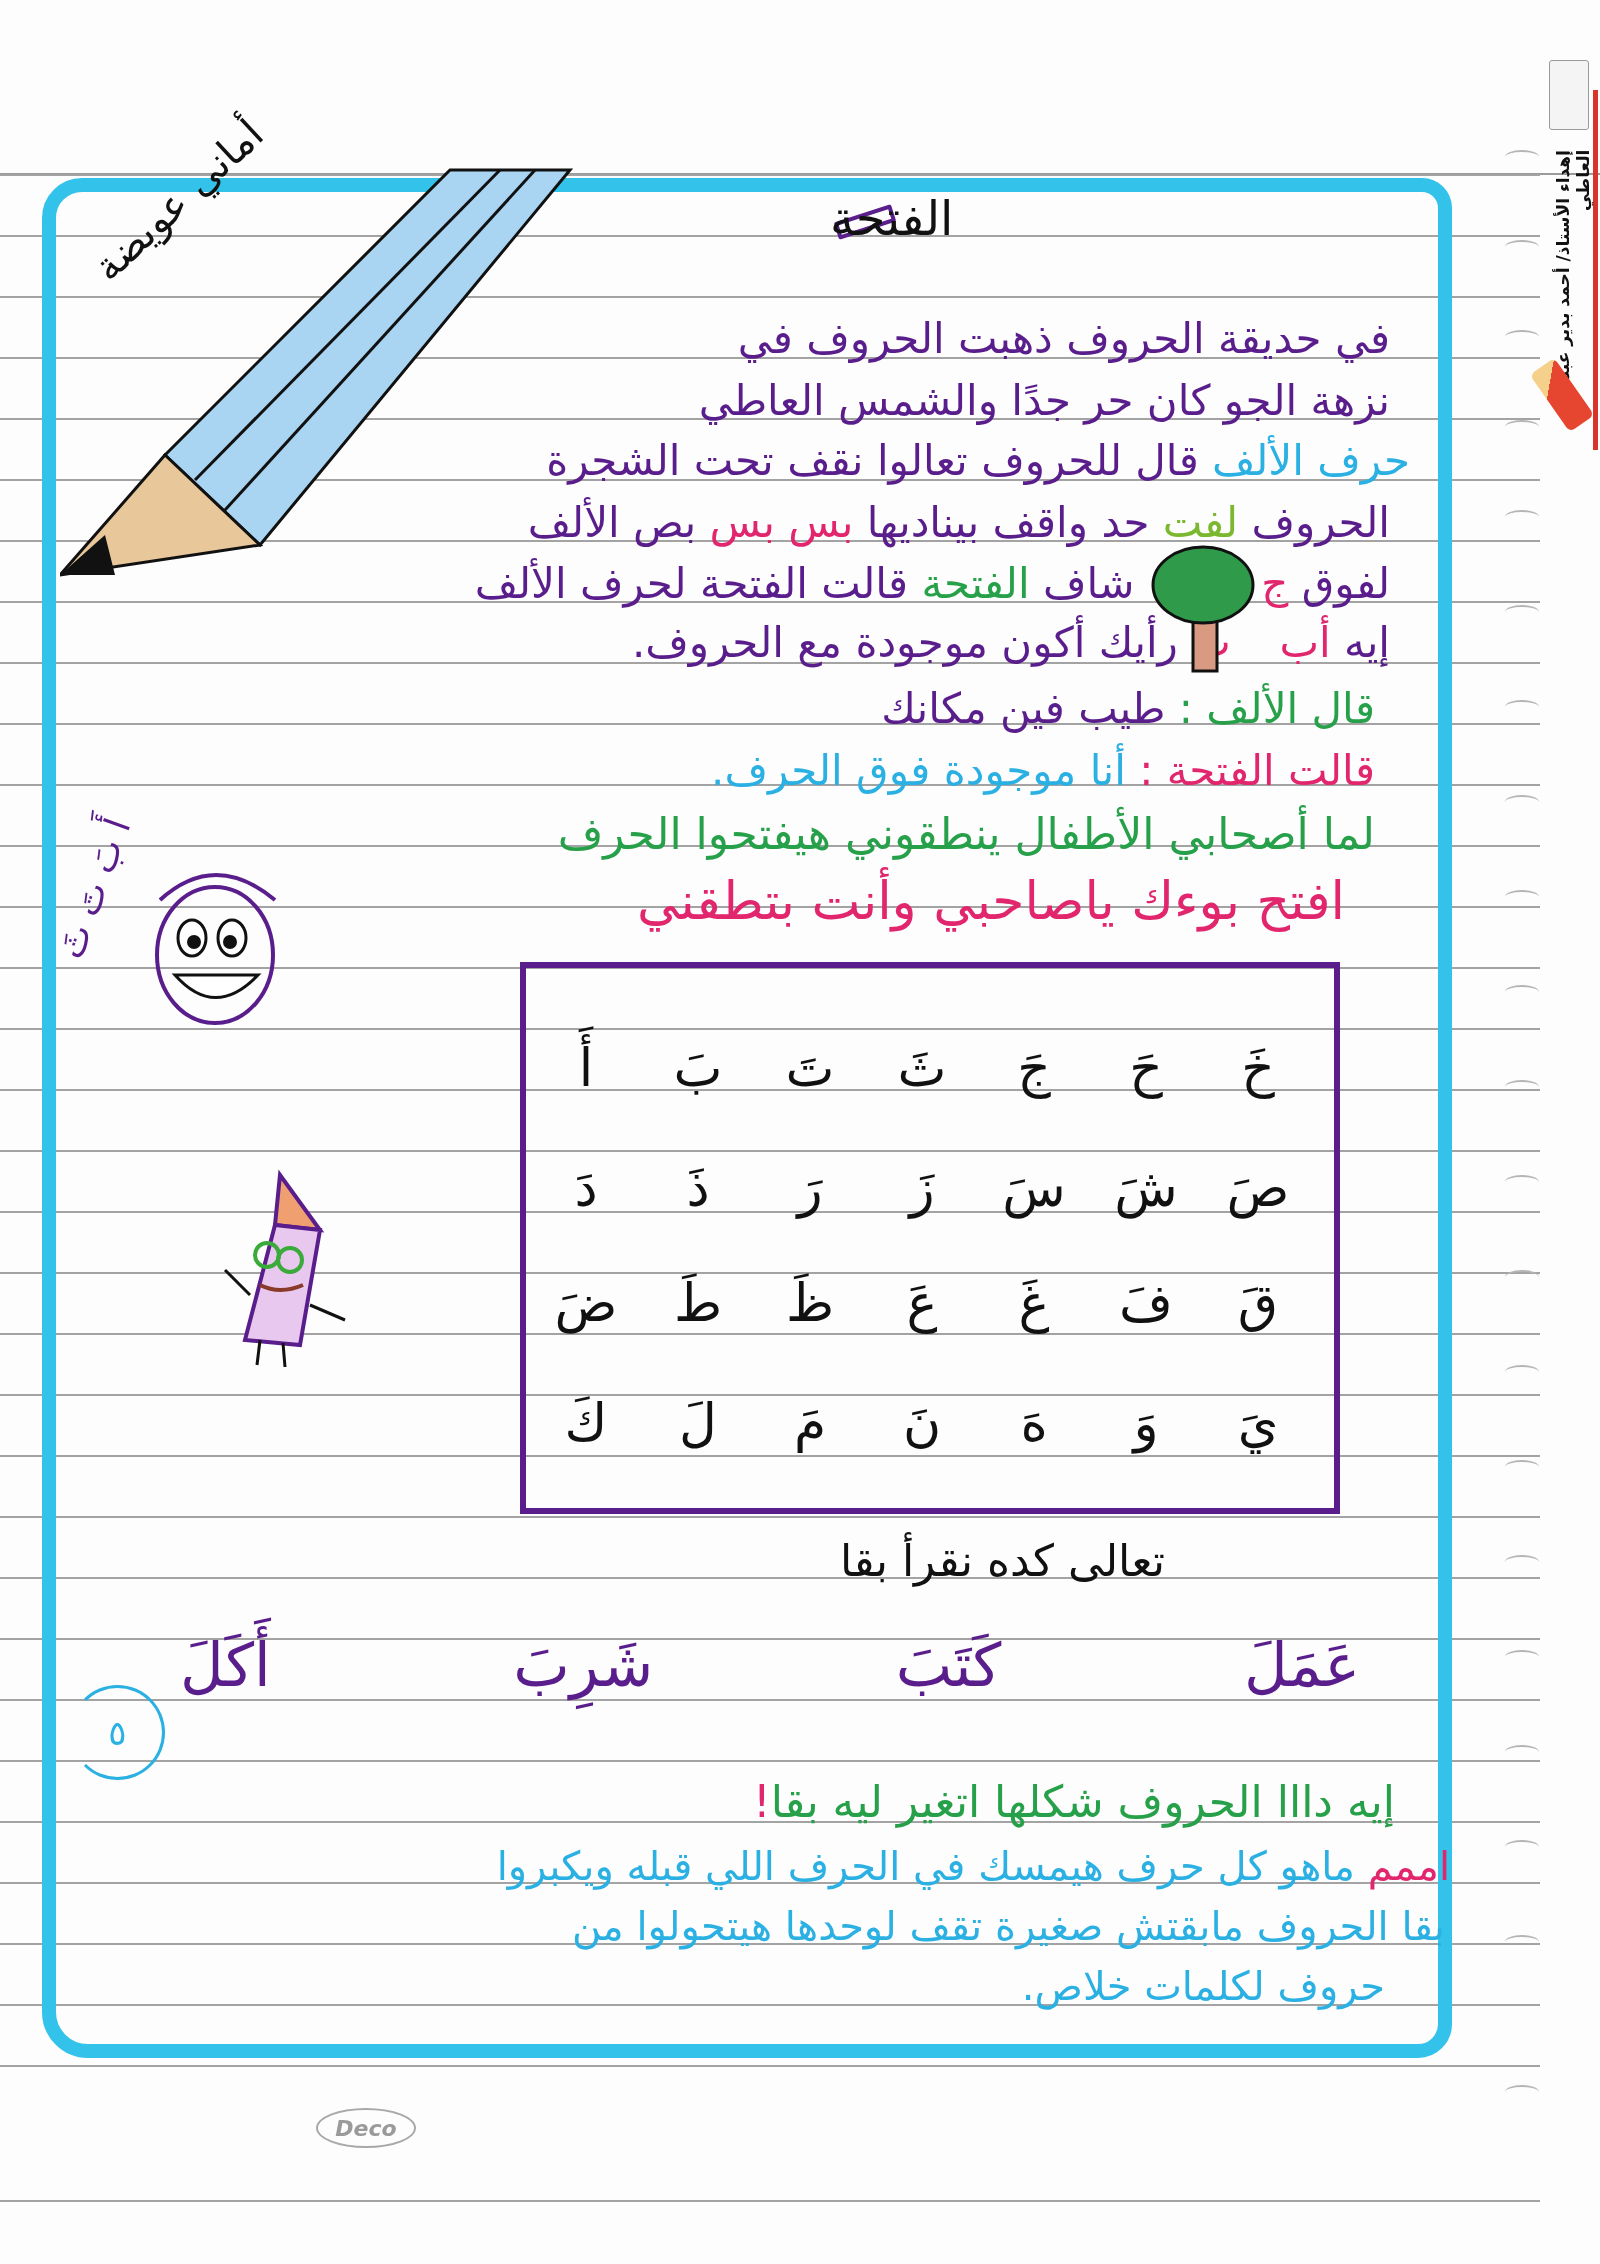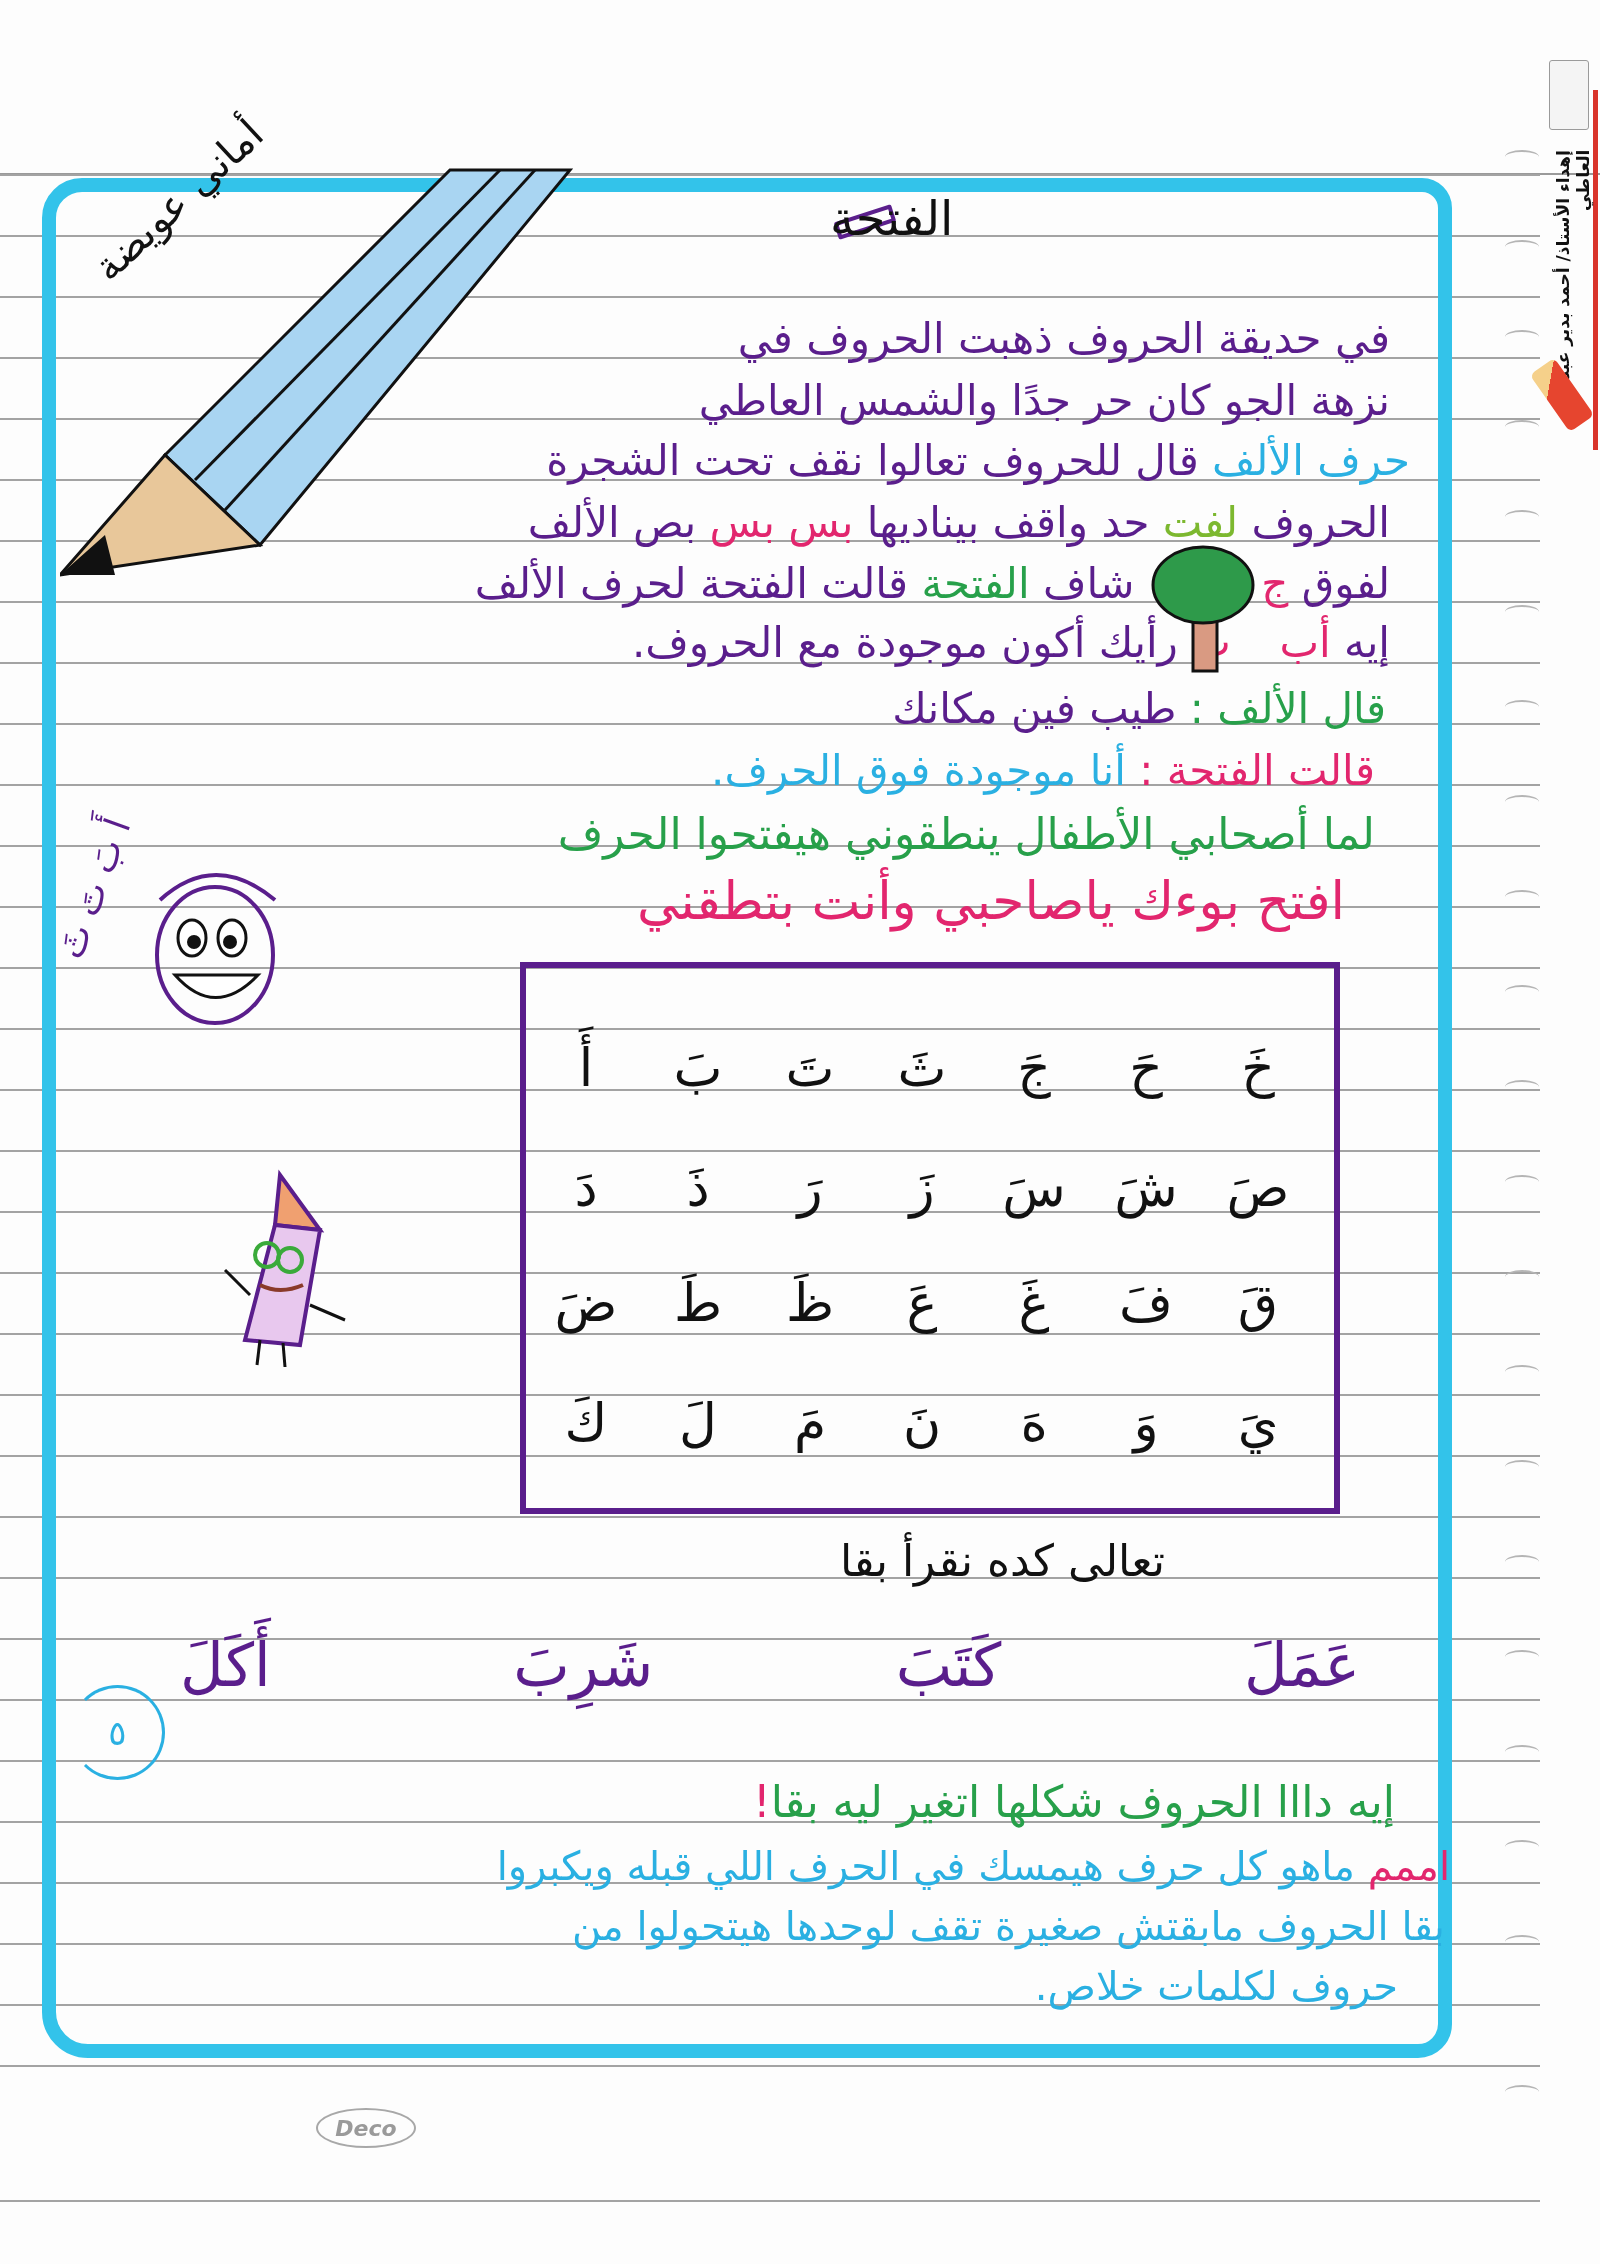--- a/index.html
+++ b/index.html
@@ -245,21 +245,21 @@
 </div>
 
 <div class="line" style="right:210px; top:622px;">
   <span class="purple">إيه</span>
   <span class="pink">أب</span>
   <span style="display:inline-block;width:22px"></span>
   <span class="pink">ت</span>
   <span class="purple">رأيك أكون موجودة مع الحروف.</span>
 </div>
 
-<div class="line" style="right:214px; top:688px;">
+<div class="line" style="right:225px; top:688px;">
   <span class="green">قال الألف :</span>
   <span class="purple">طيب فين مكانك</span>
 </div>
 
 <div class="line" style="right:225px; top:750px;">
   <span class="pink">قالت الفتحة :</span>
   <span class="blue">أنا موجودة فوق الحرف.</span>
 </div>
 
 <div class="line green" style="right:225px; top:812px; font-size:44px;">لما أصحابي الأطفال ينطقوني هيفتحوا الحرف</div>
@@ -343,15 +343,15 @@
 <div class="page-num">٥</div>
 
 <div class="line" style="right:205px; top:1780px; font-size:44px;">
   <span class="green">إيه دااا الحروف شكلها اتغير ليه بقا</span><span class="pink">!</span>
 </div>
 <div class="line" style="right:150px; top:1846px; font-size:40px;">
   <span class="pink">اممم</span>
   <span class="blue">ماهو كل حرف هيمسك في الحرف اللي قبله ويكبروا</span>
 </div>
 <div class="line blue" style="right:155px; top:1906px; font-size:40px;">بقا الحروف مابقتش صغيرة تقف لوحدها هيتحولوا من</div>
-<div class="line blue" style="right:202px; top:1966px; font-size:40px;">حروف لكلمات خلاص.</div>
+<div class="line blue" style="right:215px; top:1966px; font-size:40px;">حروف لكلمات خلاص.</div>
 
 <div class="deco">Deco</div>
 
 </body></html>

